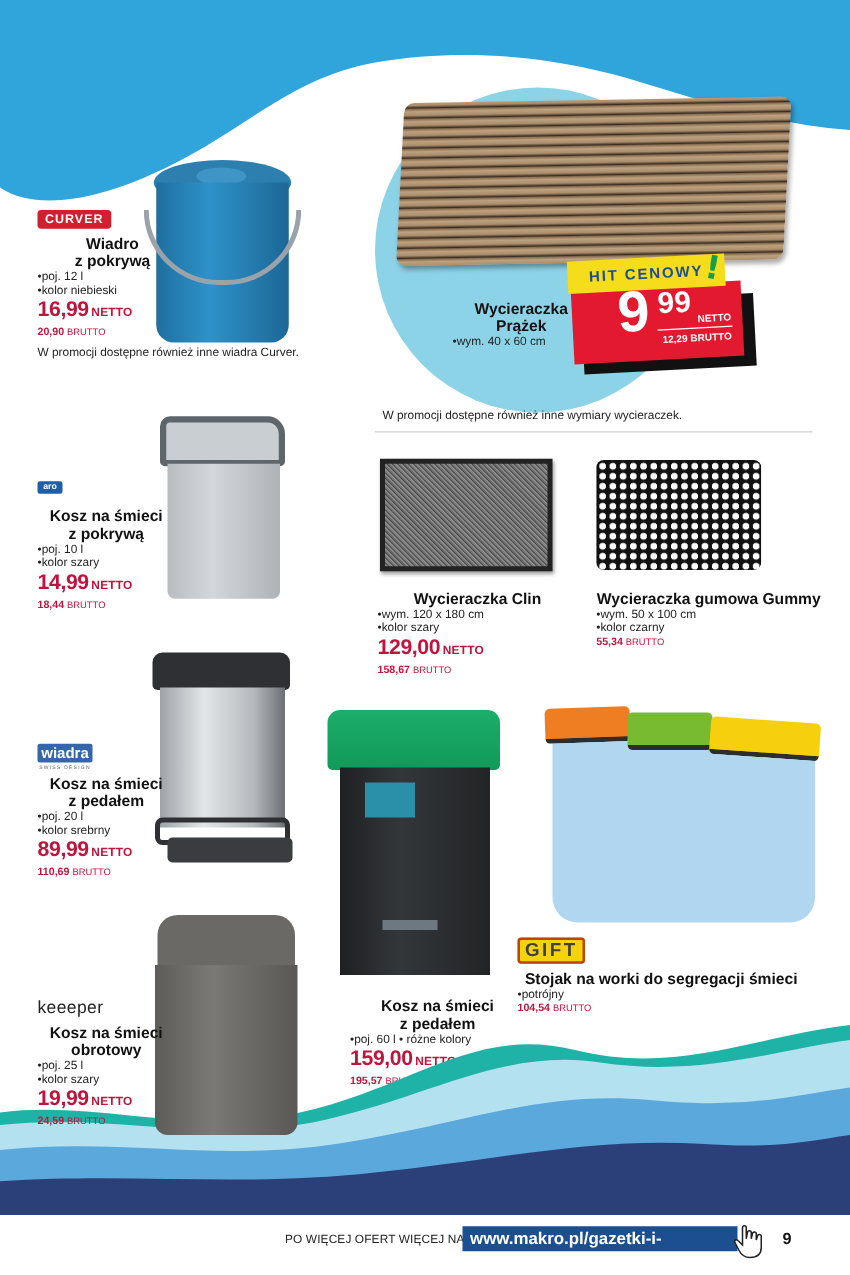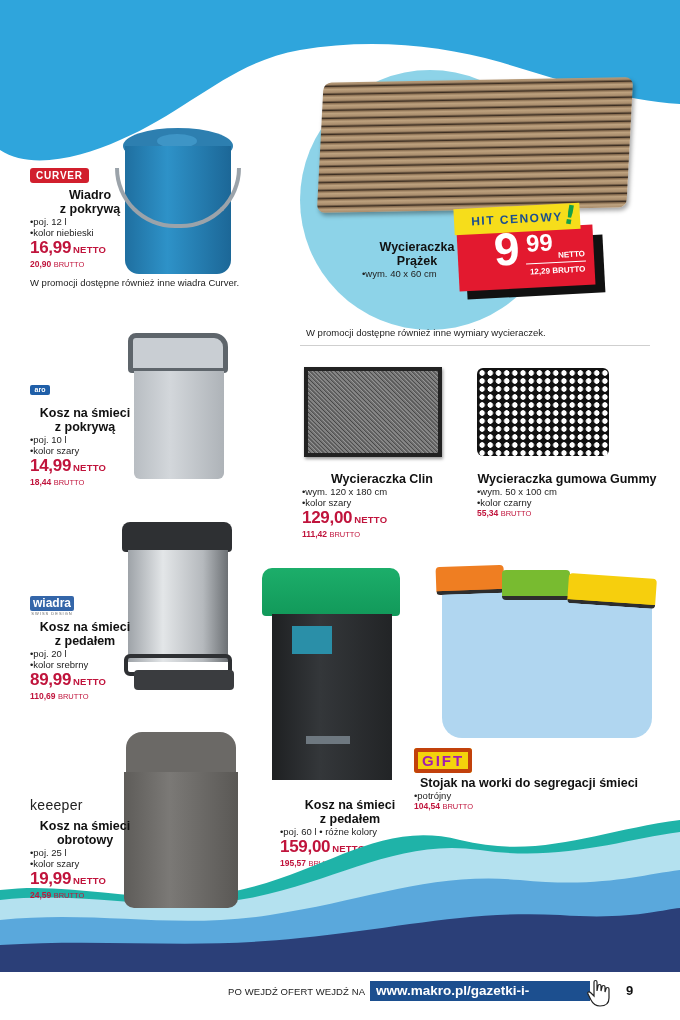--- a/index.html
+++ b/index.html
@@ -45,21 +45,21 @@
     .footer-url { position: absolute; left: 370px; top: 9px; width: 220px; height: 20px; background: #1c4f8f; color: #fff; font-weight: bold; font-size: 13.5px; line-height: 20px; padding-left: 6px; }
     .footer-hand { position: absolute; left: 586px; top: 6px; width: 28px; height: 30px; }
     .page-num { position: absolute; left: 626px; top: 11px; font-weight: bold; font-size: 13px; color: #111; }
 
     
     .curver { background: #d11f2d; color: #fff; font-weight: bold; font-size: 10px; letter-spacing: 0.8px; padding: 2px 6px; border-radius: 3px; }
     .aro { width: 20px; height: 10px; background: #1f5fa8; color: #fff; font-size: 7px; font-weight: bold; text-align: center; line-height: 10px; border-radius: 2px; }
     .rotho { width: 44px; height: 15px; background: #3466a9; color: #fff; font-weight: bold; font-size: 12px; text-align: center; line-height: 15px; border-radius: 2px; }
     .rotho-sub { font-size: 4px; color: #666; letter-spacing: 1px; text-align: center; width: 44px; }
     .keeeper { font-size: 14px; color: #222; letter-spacing: 0.3px; }
-    .gift { font-weight: bold; font-size: 15px; color: #a21caf; background: #f4d30c; padding: 0 4px; border-radius: 3px; border: 4px solid #c2410c; letter-spacing: 2px; line-height: 15px; }
+    .gift { font-weight: bold; font-size: 15px; color: #404040; background: #f4d30c; padding: 0 4px; border-radius: 3px; border: 2px solid #c2410c; letter-spacing: 2px; line-height: 15px; }
   </style>
 </head>
 <body>
 
 <svg class="top-wave" viewBox="0 0 680 180" preserveAspectRatio="none">
   <path d="M0,0 H680 V104 C620,100 560,80 500,62 C440,45 370,38 300,50 C230,62 190,110 120,140 C80,158 30,170 0,150 Z" fill="#2fa5dc"></path>
 </svg>
 
 <div class="abs" style="left:300px; top:70px; width:260px; height:260px; border-radius:50%; background:#8dd3e8;"></div>
 
@@ -127,21 +127,21 @@
 </div>
 
 <div class="abs" style="left:477px; top:368px; width:132px; height:88px; border-radius:6px; background-color:#111;
      background-image: radial-gradient(circle, #ffffff 2.5px, transparent 3px); background-size: 8.2px 8px; background-position:1px 1px;"></div>
 
 <div class="abs" style="left:302px; top:472px; width:160px;">
   <div class="p-title">Wycieraczka Clin</div>
   <div class="p-bullet">wym. 120 x 180 cm</div>
   <div class="p-bullet">kolor szary</div>
   <div class="p-price"><span>129,00</span><span class="unit">NETTO</span></div>
-  <div class="p-brutto"><span>111,42</span> <span class="unit">BRUTTO</span></div>
+  <div class="p-brutto"><span>158,67</span> <span class="unit">BRUTTO</span></div>
 </div>
 
 <div class="abs" style="left:477px; top:472px; width:180px;">
   <div class="p-title">Wycieraczka gumowa Gummy</div>
   <div class="p-bullet">wym. 50 x 100 cm</div>
   <div class="p-bullet">kolor czarny</div>
   <div class="p-brutto"><span>55,34</span> <span class="unit">BRUTTO</span></div>
 </div>
 
 <div class="abs" style="left:120px; top:522px; width:120px; height:170px;">
@@ -207,19 +207,19 @@
   <div class="keeeper">keeeper</div>
   <div class="p-title" style="margin-top:6px;">Kosz na śmieci</div>
   <div class="p-title">obrotowy</div>
   <div class="p-bullet">poj. 25 l</div>
   <div class="p-bullet">kolor szary</div>
   <div class="p-price"><span>19,99</span><span class="unit">NETTO</span></div>
   <div class="p-brutto"><span>24,59</span> <span class="unit">BRUTTO</span></div>
 </div>
 
 <div class="footer">
-  <div class="footer-text">PO WEJDŹ OFERT WEJDŹ NA</div>
+  <div class="footer-text">PO WIĘCEJ OFERT WIĘCEJ NA</div>
   <div class="footer-url">www.makro.pl/gazetki-i-promocje</div>
   <svg class="footer-hand" viewBox="0 0 28 30">
     <path d="M8,4 C8,2 11,2 11,4 V13 L12,8 C12,6 15,6 15,8 V13 L16,9 C16,7 19,7 19,9 V14 L20,11 C20,9 23,9 23,11 V20 C23,26 19,28 14,28 C10,28 7,26 5,22 L2,16 C1,14 3,13 5,15 L8,18 Z" fill="#fff" stroke="#222" stroke-width="1.2"></path>
   </svg>
   <div class="page-num">9</div>
 </div>
 
 </body></html>

